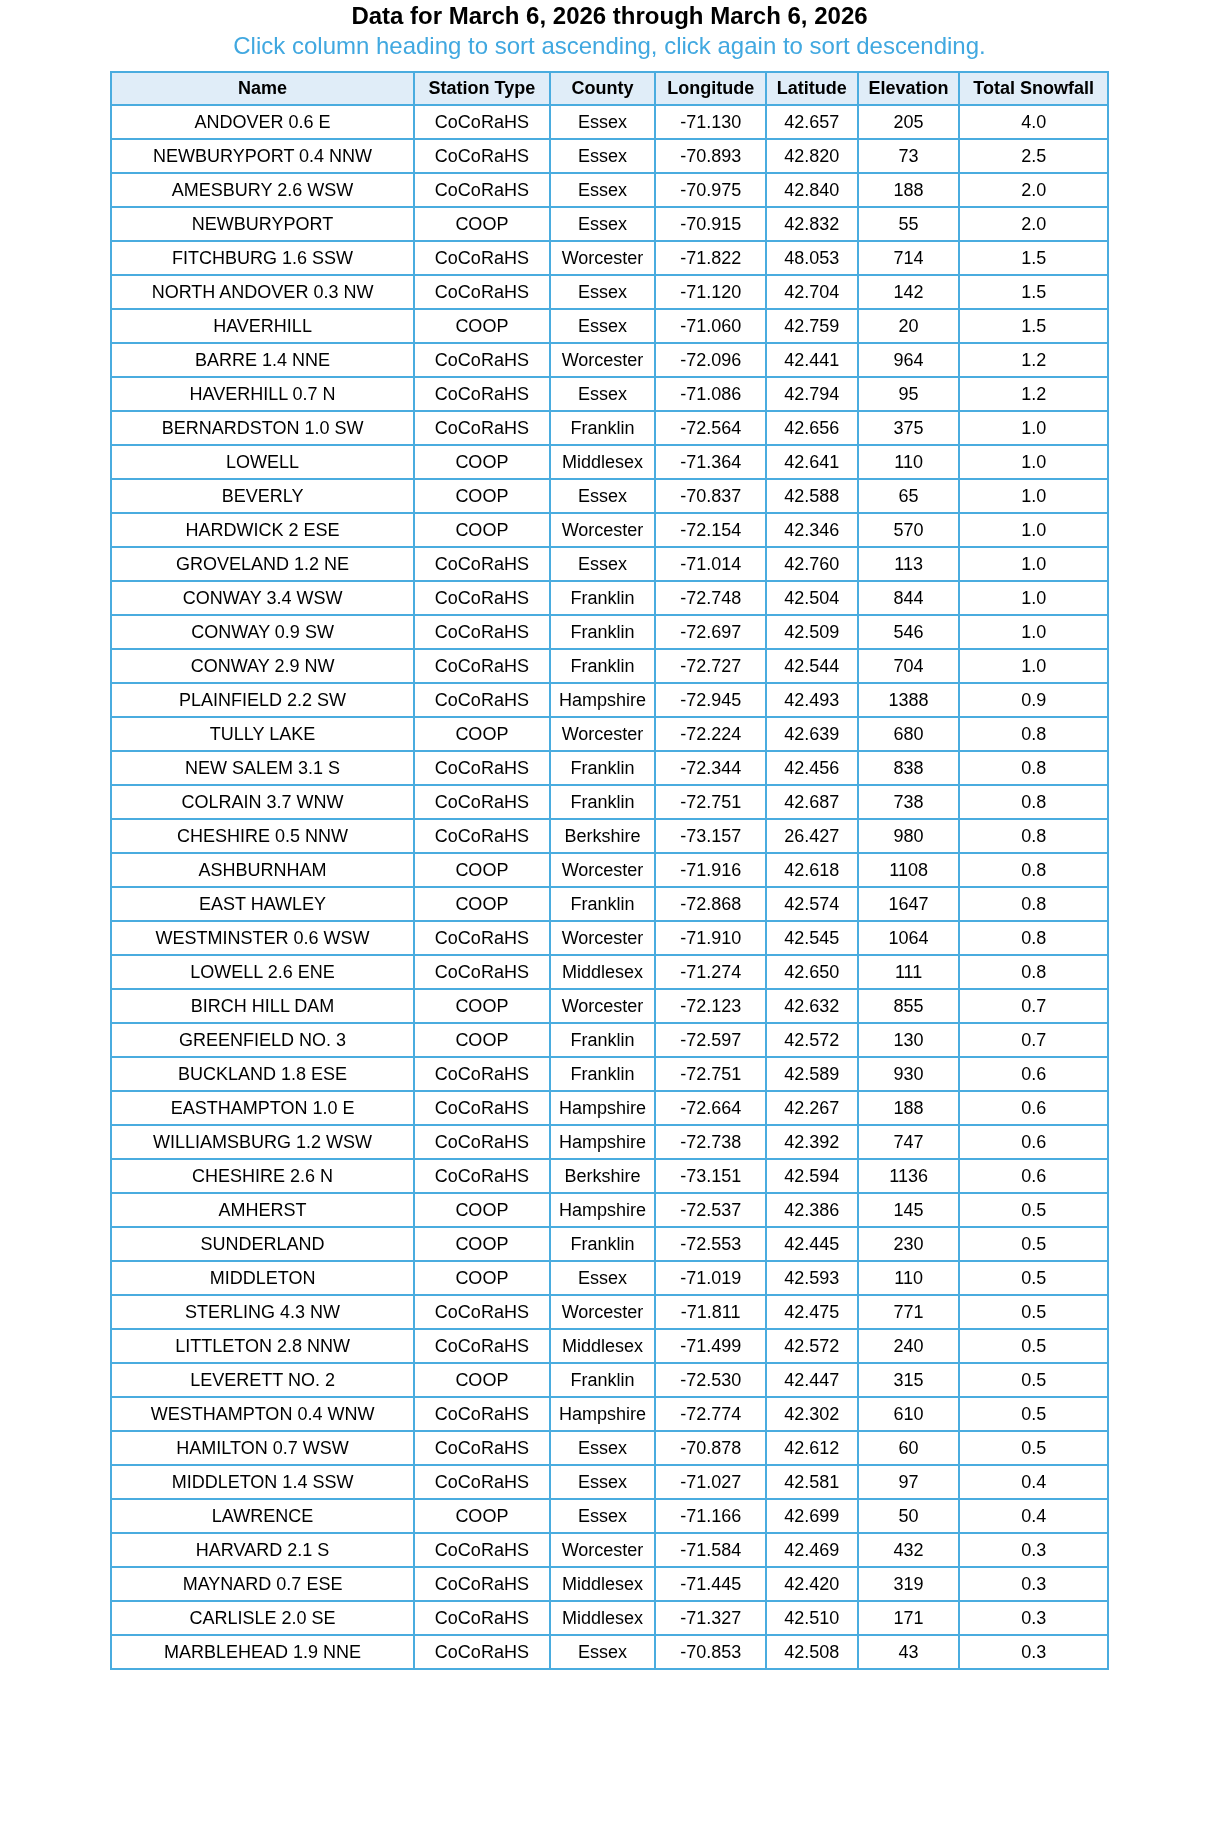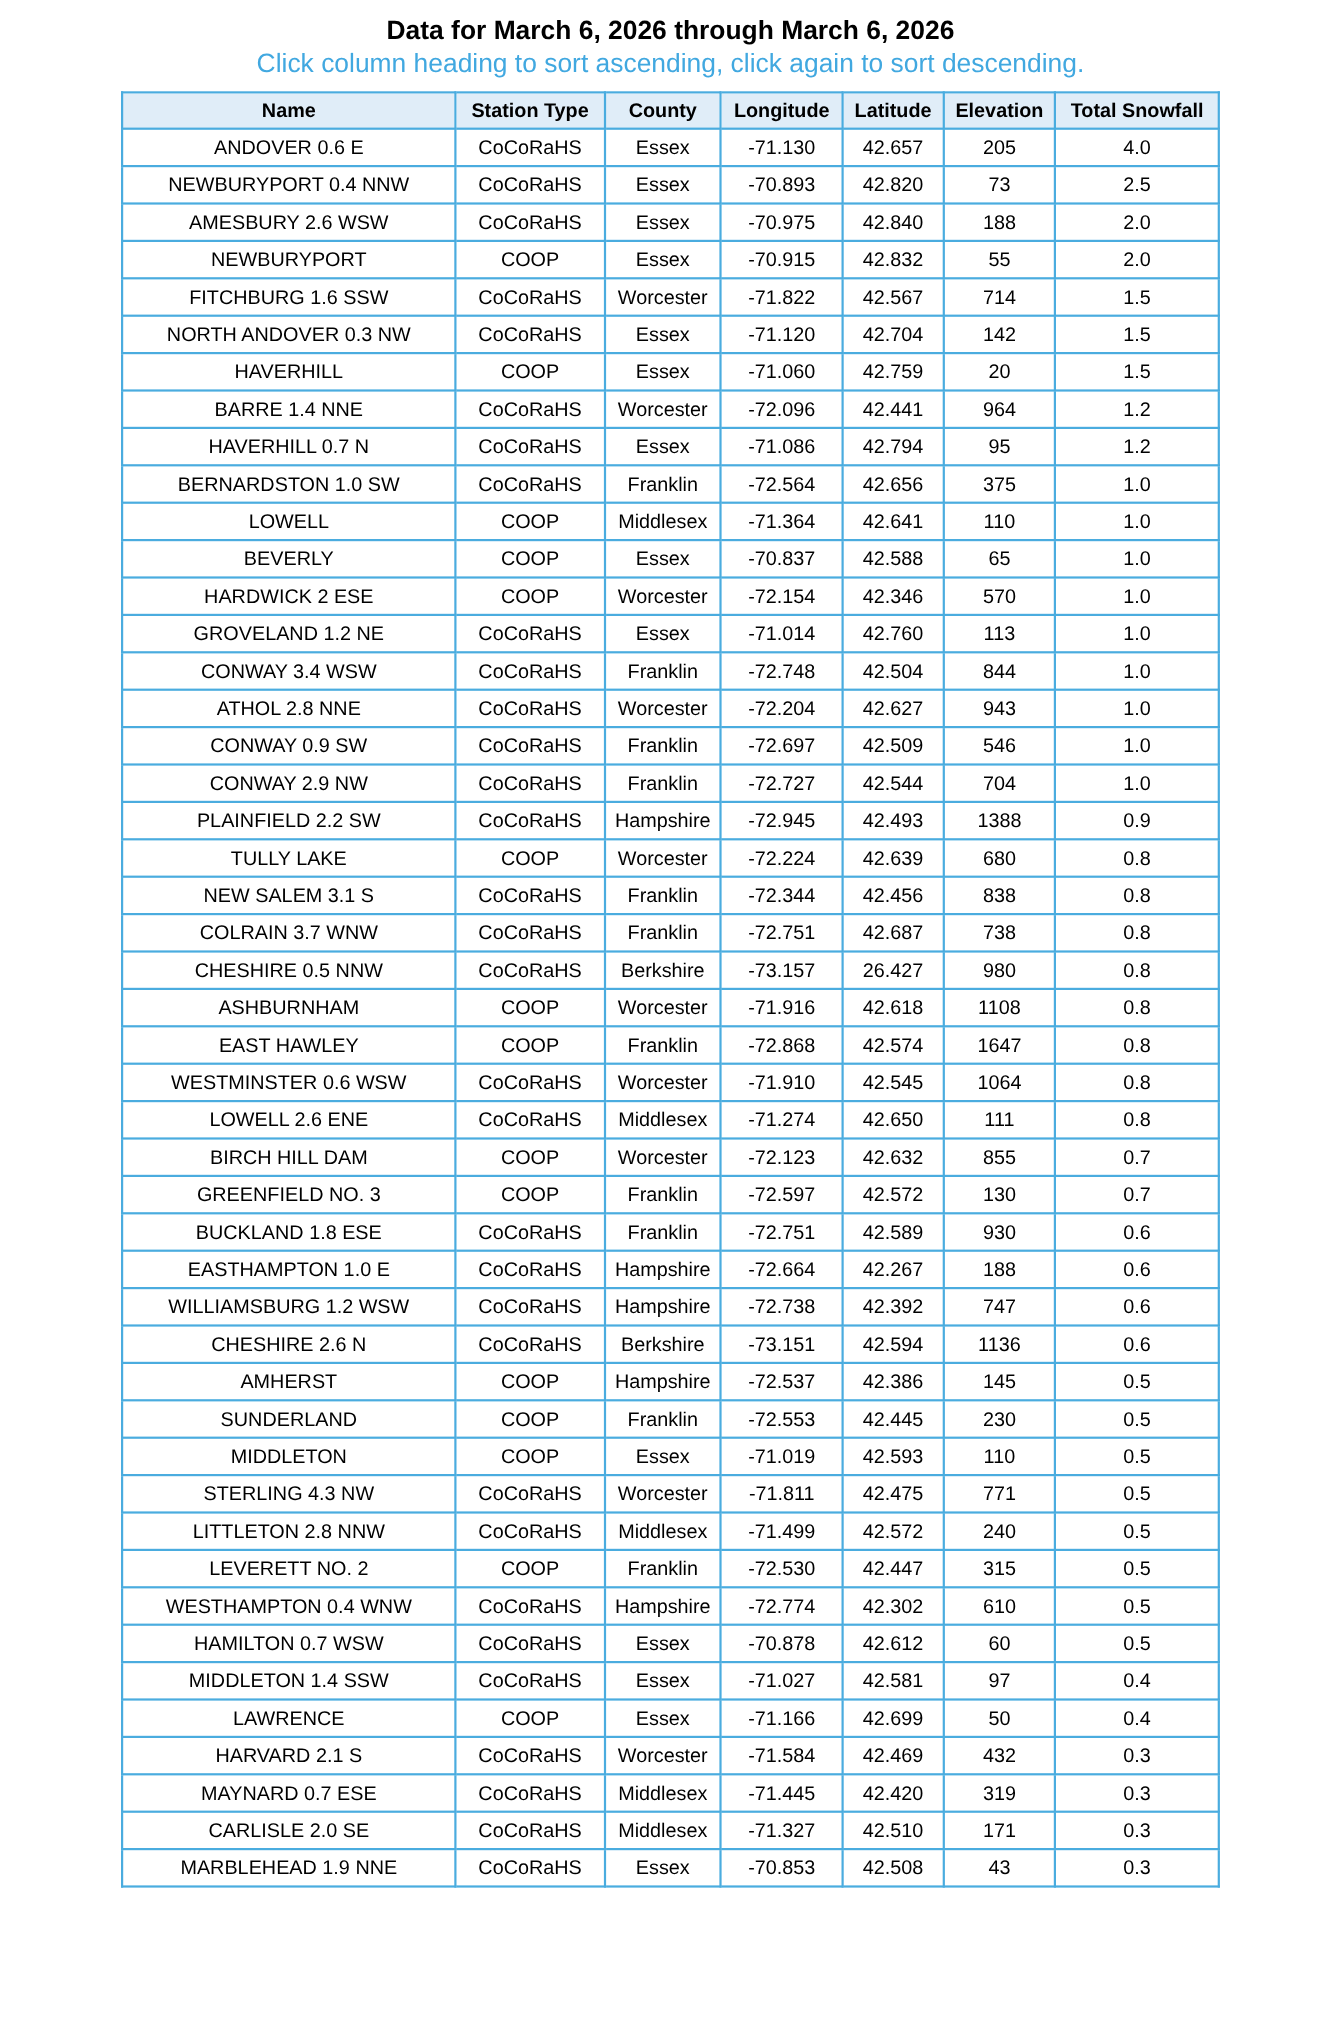--- a/index.html
+++ b/index.html
@@ -16,21 +16,21 @@
     padding: 0;
     background: var(--page-bg);
   }
   body {
     width: 1219px;
     height: 1842px;
     overflow: hidden;
     font-family: "Liberation Sans", "DejaVu Sans", sans-serif;
   }
   .page-title {
-    margin: 14px 0 0 0;
+    margin: 2px 0 0 0;
     text-align: center;
     font-size: 24px;
     line-height: 27px;
     font-weight: bold;
     color: var(--title-color);
   }
   .sort-instructions {
     margin: 5px 0 0 0;
     text-align: center;
     font-size: 24px;
@@ -129,21 +129,21 @@
           <td>-70.915</td>
           <td>42.832</td>
           <td>55</td>
           <td>2.0</td>
         </tr>
         <tr>
           <td>FITCHBURG 1.6 SSW</td>
           <td>CoCoRaHS</td>
           <td>Worcester</td>
           <td>-71.822</td>
-          <td>42.567</td>
+          <td>48.053</td>
           <td>714</td>
           <td>1.5</td>
         </tr>
         <tr>
           <td>NORTH ANDOVER 0.3 NW</td>
           <td>CoCoRaHS</td>
           <td>Essex</td>
           <td>-71.120</td>
           <td>42.704</td>
           <td>142</td>
@@ -221,29 +221,20 @@
           <td>113</td>
           <td>1.0</td>
         </tr>
         <tr>
           <td>CONWAY 3.4 WSW</td>
           <td>CoCoRaHS</td>
           <td>Franklin</td>
           <td>-72.748</td>
           <td>42.504</td>
           <td>844</td>
-          <td>1.0</td>
-        </tr>
-        <tr>
-          <td>ATHOL 2.8 NNE</td>
-          <td>CoCoRaHS</td>
-          <td>Worcester</td>
-          <td>-72.204</td>
-          <td>42.627</td>
-          <td>943</td>
           <td>1.0</td>
         </tr>
         <tr>
           <td>CONWAY 0.9 SW</td>
           <td>CoCoRaHS</td>
           <td>Franklin</td>
           <td>-72.697</td>
           <td>42.509</td>
           <td>546</td>
           <td>1.0</td>

